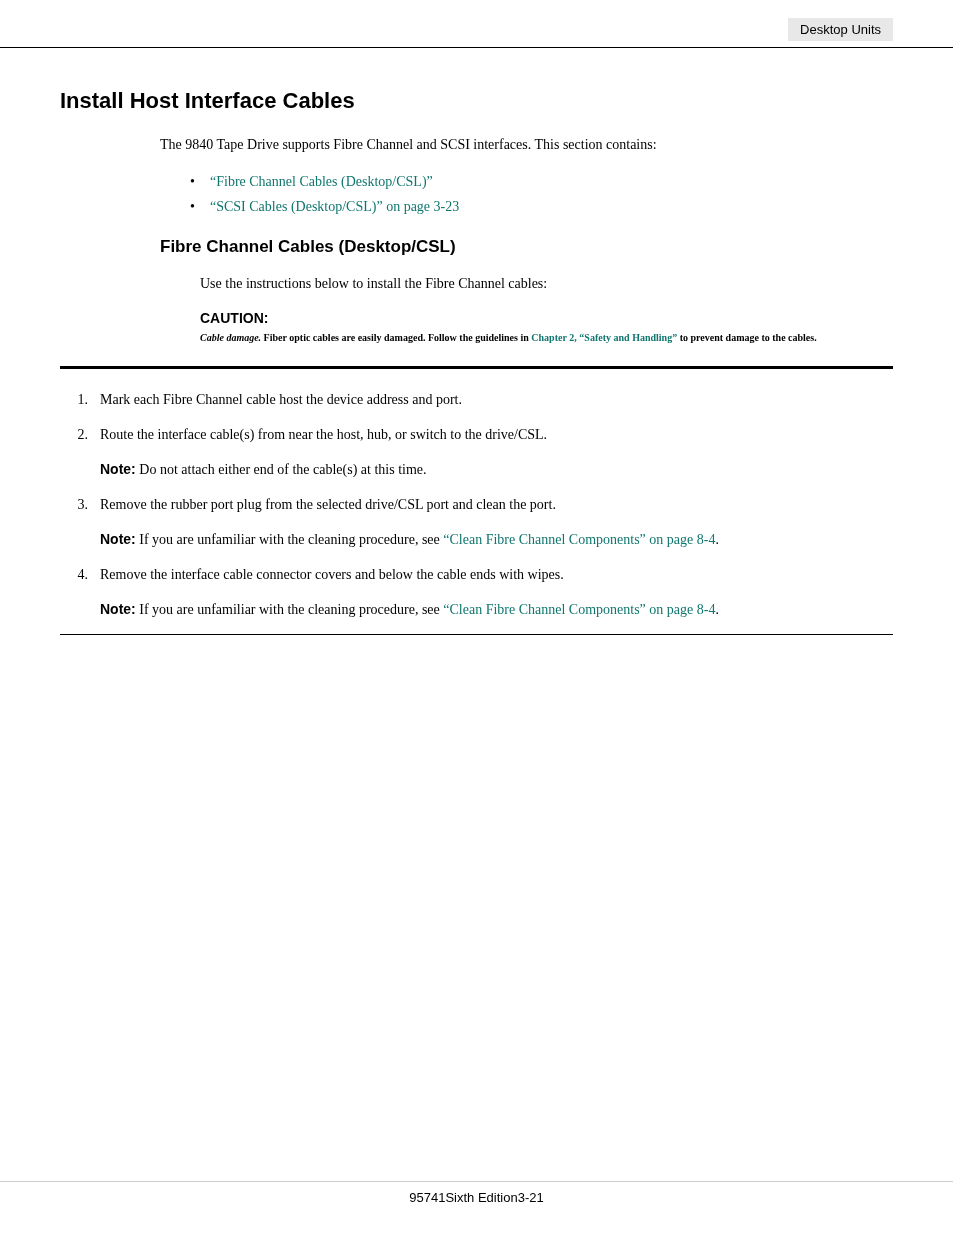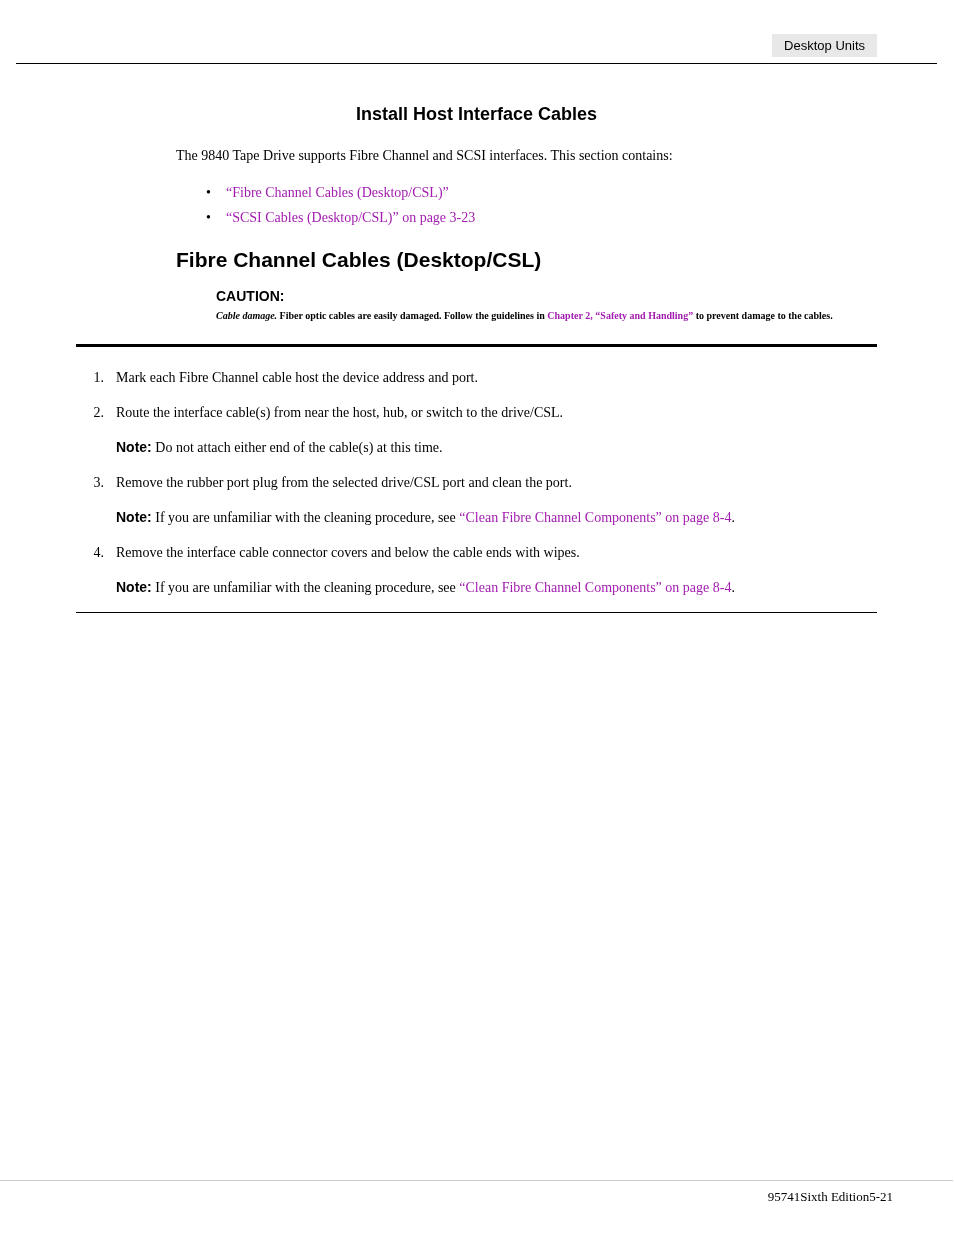--- a/index.html
+++ b/index.html
@@ -16,21 +16,21 @@
       width: 954px;
       min-height: 1235px;
       position: relative;
     }
 
     .page {
       width: 953px;
       min-height: 1235px;
       background: #ffffff;
       position: relative;
-      padding: 16px;
+      padding: 0;
     }
 
     
     .header {
       display: flex;
       justify-content: flex-end;
       align-items: flex-end;
       padding: 18px 60px 6px 60px;
       border-bottom: 1px solid #000;
       margin-bottom: 0;
@@ -43,26 +43,25 @@
       font-family: Arial, Helvetica, sans-serif;
     }
 
     
     .content {
       padding: 30px 60px 60px 60px;
     }
 
     
     .page-title {
-      font-size: 18px;
+      font-size: 22px;
       font-weight: bold;
       font-family: Arial, Helvetica, sans-serif;
       margin-bottom: 20px;
       margin-top: 10px;
-      text-align: center;
     }
 
     .intro-text {
       margin-left: 100px;
       margin-bottom: 16px;
       font-size: 14px;
       line-height: 1.5;
     }
 
     
@@ -81,27 +80,27 @@
     }
 
     .bullet-list li::before {
       content: "•";
       position: absolute;
       left: 0;
       color: #000;
     }
 
     .link-blue {
-      color: #a21caf;
+      color: #0f766e;
       text-decoration: none;
     }
 
     
     .section-heading {
-      font-size: 21px;
+      font-size: 17px;
       font-weight: bold;
       font-family: Arial, Helvetica, sans-serif;
       margin-left: 100px;
       margin-bottom: 16px;
       margin-top: 10px;
     }
 
     .section-intro {
       margin-left: 140px;
       margin-bottom: 16px;
@@ -185,24 +184,24 @@
     }
 
     
     .footer {
       position: absolute;
       bottom: 30px;
       left: 0;
       right: 0;
       padding: 0 60px;
       display: flex;
-      justify-content: flex-end;
+      justify-content: center;
       align-items: center;
       font-size: 13px;
-      font-family: Liberation Serif, serif;
+      font-family: Liberation Sans, sans-serif;
       border-top: 1px solid #ccc;
       padding-top: 8px;
     }
 
     .footer-left {
       font-size: 13px;
     }
 
     .footer-center {
       font-size: 13px;
@@ -231,20 +230,21 @@
       <li>
         <a class="link-blue">“Fibre Channel Cables (Desktop/CSL)”</a>
       </li>
       <li>
         <a class="link-blue">“SCSI Cables (Desktop/CSL)” on page 3-23</a>
       </li>
     </ul>
 
     <h2 class="section-heading">Fibre Channel Cables (Desktop/CSL)</h2>
 
+    <p class="section-intro">Use the instructions below to install the Fibre Channel cables:</p>
 
     <div class="caution-block">
       <div class="caution-label">CAUTION:</div>
       <div class="caution-text">
         <em>Cable damage.</em><span> Fiber optic cables are easily damaged. Follow the guidelines in </span><a class="link-blue">Chapter&nbsp;2, “Safety and Handling”</a><span> to prevent damage to the cables.</span>
       </div>
     </div>
 
     <hr class="thick-divider">
 
@@ -292,16 +292,16 @@
 
     </div>
 
     <hr class="thin-divider-bottom">
 
   </div>
 
   <div class="footer">
     <span class="footer-left">95741</span>
     <span class="footer-center">Sixth Edition</span>
-    <span class="footer-right">5-21</span>
+    <span class="footer-right">3-21</span>
   </div>
 
 </div>
 
 </body></html>

